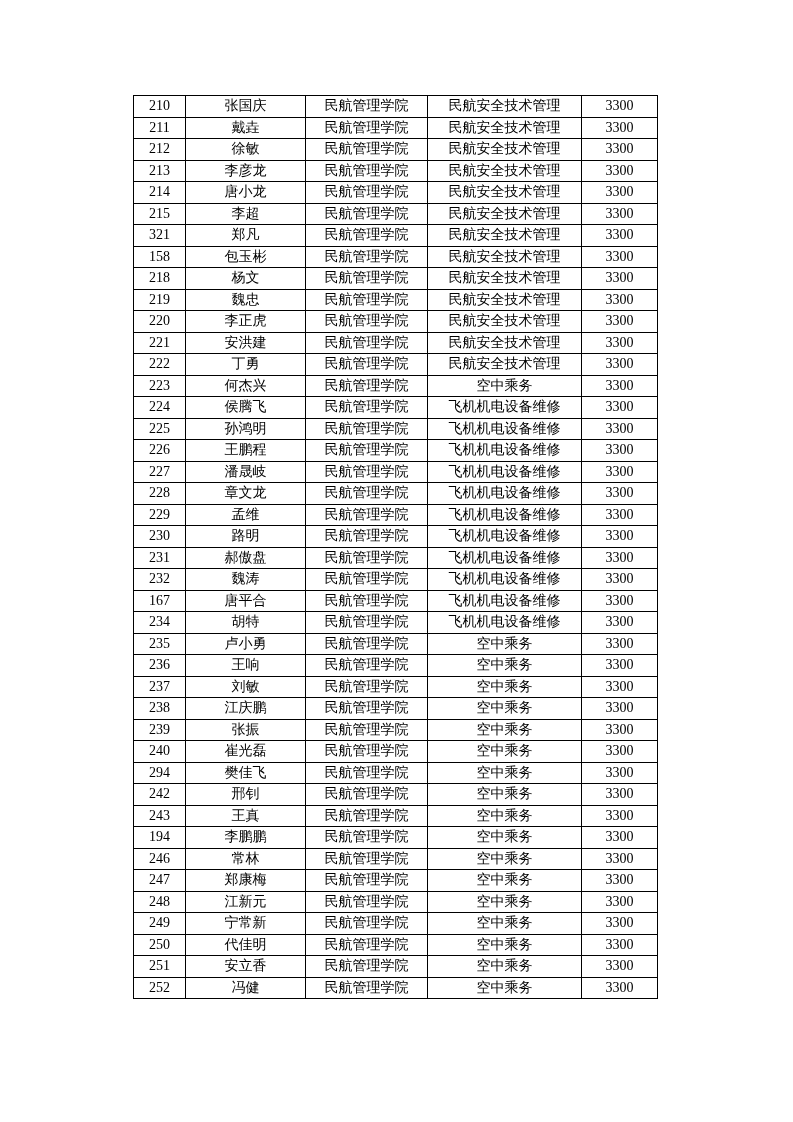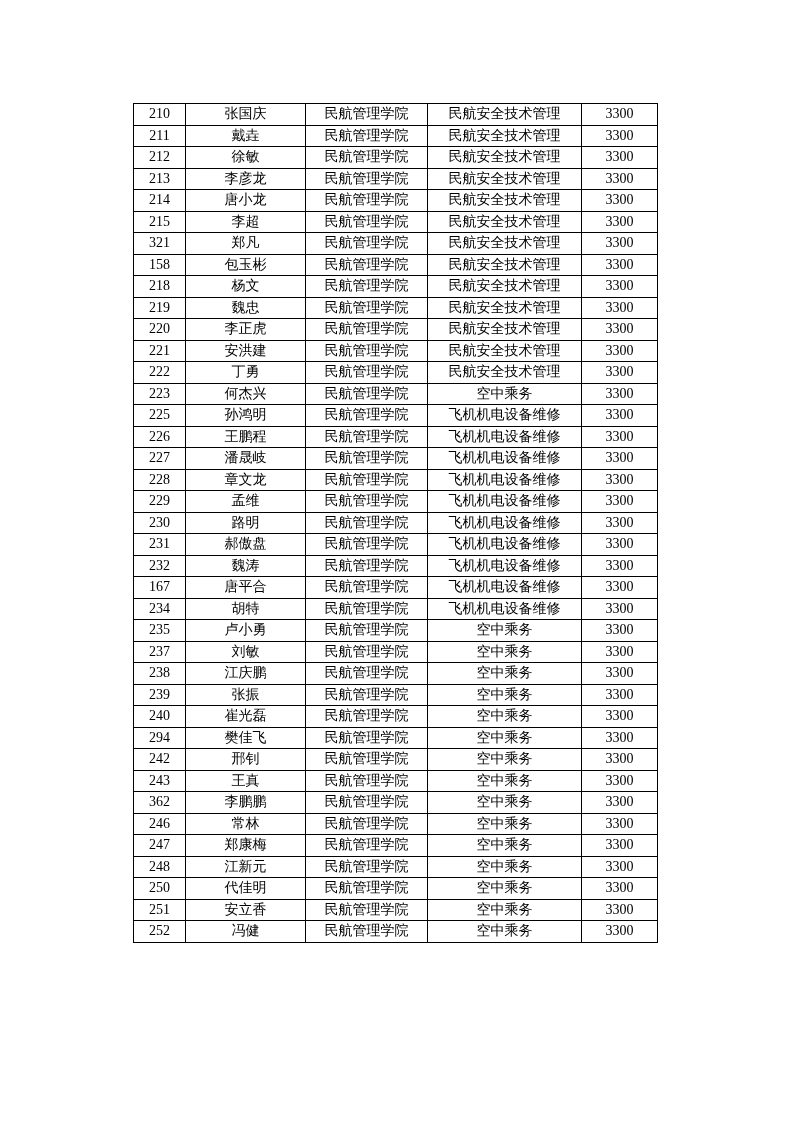--- a/index.html
+++ b/index.html
@@ -15,21 +15,20 @@
     overflow: hidden;
     font-family: "Liberation Serif", "DejaVu Serif", serif;
     color: #000000;
   }
   table.roster {
     position: absolute;
     left: 133px;
     top: 95px;
     border-collapse: collapse;
     table-layout: fixed;
-    margin-top: 8px;
   }
   table.roster td {
     border: 1px solid #000000;
     height: 20.5px;
     padding: 0;
     text-align: center;
     vertical-align: middle;
     font-size: 14px;
     line-height: 20.5px;
     white-space: nowrap;
@@ -147,20 +146,27 @@
           <td>3300</td>
         </tr>
         <tr>
           <td>223</td>
           <td>何杰兴</td>
           <td>民航管理学院</td>
           <td>空中乘务</td>
           <td>3300</td>
         </tr>
         <tr>
+          <td>224</td>
+          <td>侯腾飞</td>
+          <td>民航管理学院</td>
+          <td>飞机机电设备维修</td>
+          <td>3300</td>
+        </tr>
+        <tr>
           <td>225</td>
           <td>孙鸿明</td>
           <td>民航管理学院</td>
           <td>飞机机电设备维修</td>
           <td>3300</td>
         </tr>
         <tr>
           <td>226</td>
           <td>王鹏程</td>
           <td>民航管理学院</td>
@@ -224,20 +230,27 @@
           <td>3300</td>
         </tr>
         <tr>
           <td>235</td>
           <td>卢小勇</td>
           <td>民航管理学院</td>
           <td>空中乘务</td>
           <td>3300</td>
         </tr>
         <tr>
+          <td>236</td>
+          <td>王响</td>
+          <td>民航管理学院</td>
+          <td>空中乘务</td>
+          <td>3300</td>
+        </tr>
+        <tr>
           <td>237</td>
           <td>刘敏</td>
           <td>民航管理学院</td>
           <td>空中乘务</td>
           <td>3300</td>
         </tr>
         <tr>
           <td>238</td>
           <td>江庆鹏</td>
           <td>民航管理学院</td>
@@ -273,21 +286,21 @@
           <td>3300</td>
         </tr>
         <tr>
           <td>243</td>
           <td>王真</td>
           <td>民航管理学院</td>
           <td>空中乘务</td>
           <td>3300</td>
         </tr>
         <tr>
-          <td>362</td>
+          <td>194</td>
           <td>李鹏鹏</td>
           <td>民航管理学院</td>
           <td>空中乘务</td>
           <td>3300</td>
         </tr>
         <tr>
           <td>246</td>
           <td>常林</td>
           <td>民航管理学院</td>
           <td>空中乘务</td>
@@ -296,20 +309,27 @@
         <tr>
           <td>247</td>
           <td>郑康梅</td>
           <td>民航管理学院</td>
           <td>空中乘务</td>
           <td>3300</td>
         </tr>
         <tr>
           <td>248</td>
           <td>江新元</td>
+          <td>民航管理学院</td>
+          <td>空中乘务</td>
+          <td>3300</td>
+        </tr>
+        <tr>
+          <td>249</td>
+          <td>宁常新</td>
           <td>民航管理学院</td>
           <td>空中乘务</td>
           <td>3300</td>
         </tr>
         <tr>
           <td>250</td>
           <td>代佳明</td>
           <td>民航管理学院</td>
           <td>空中乘务</td>
           <td>3300</td>

